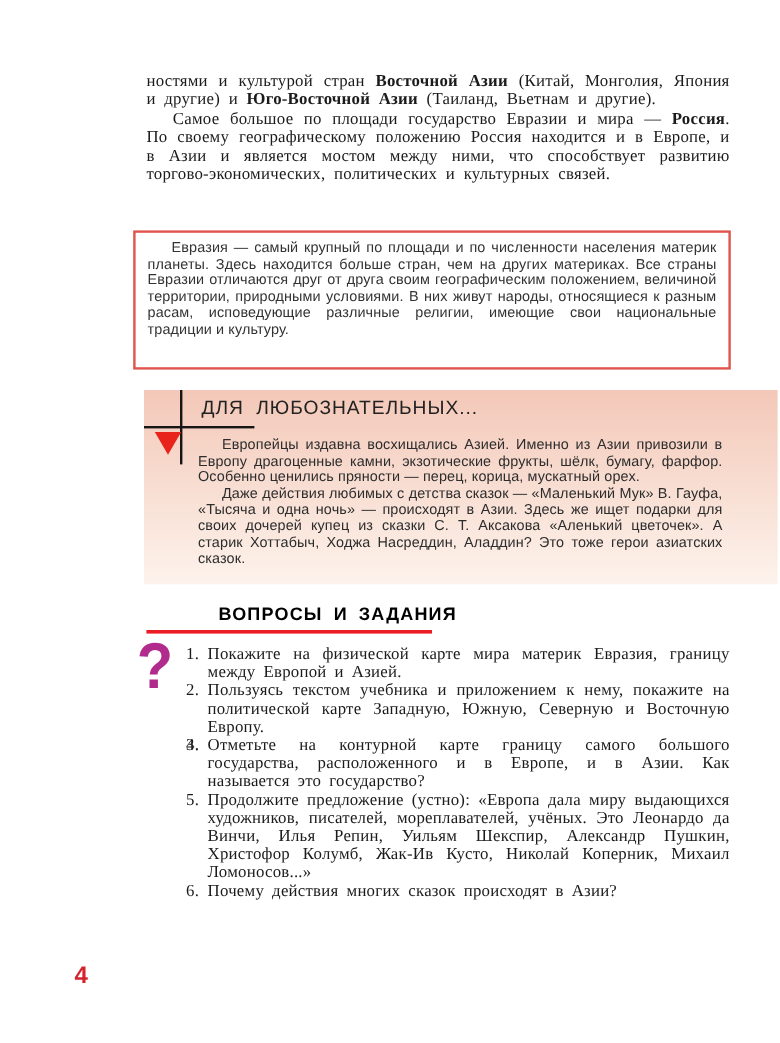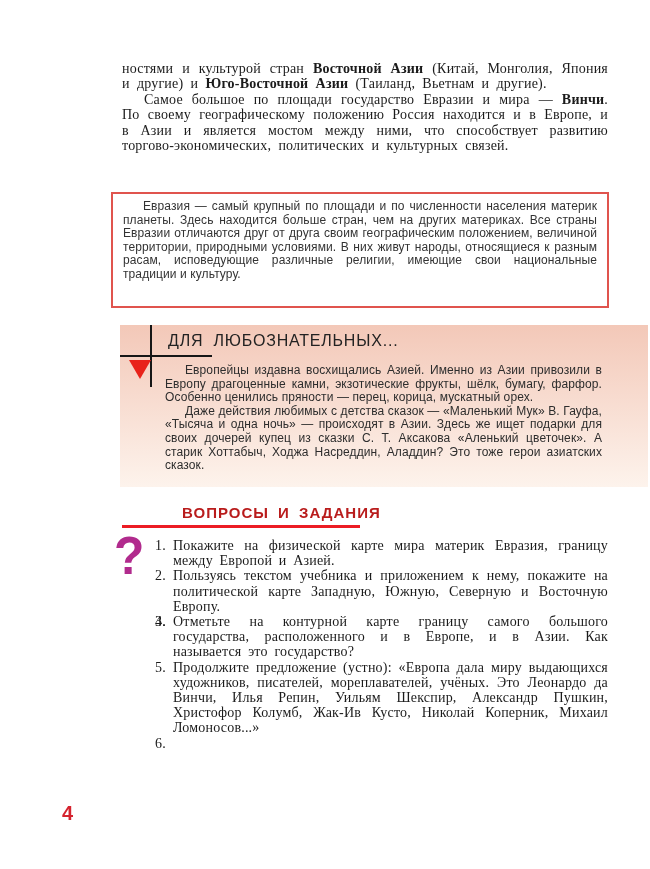--- a/index.html
+++ b/index.html
@@ -42,21 +42,21 @@
     font-size:16px; letter-spacing:0.8px; word-spacing:5px; color:#222222;
   }
   .curious-body { position:absolute; left:45px; top:39px; width:437px; }
   .curious-body p {
     margin:0; font-family:"Liberation Sans", sans-serif; font-size:12px; line-height:13.6px;
     text-align:justify; text-indent:20px; color:#2d2d2d; letter-spacing:0.1px;
   }
   
   .q-title {
     position:absolute; left:182px; top:504px; font-family:"Liberation Sans", sans-serif;
-    font-weight:bold; font-size:15px; letter-spacing:1px; word-spacing:4px; color:#b91c1c;
+    font-weight:bold; font-size:15px; letter-spacing:1px; word-spacing:4px; color:#000000;
   }
   .q-underline { position:absolute; left:122px; top:525px; width:238px; height:3px; background:var(--accent_red,#ec1c24); }
   .q-mark {
     position:absolute; left:114px; top:528px; font-family:"Liberation Sans", sans-serif;
     font-weight:bold; font-size:54px; line-height:1; color:var(--magenta,#b12b8d);
     transform:scaleX(0.92); transform-origin:left top;
   }
   .q-list { position:absolute; left:155px; top:538px; width:453px; margin:0; padding:0; list-style:none; }
   .q-list li {
     position:relative; padding-left:18px; margin:0; font-size:14px; line-height:15.2px;
@@ -69,21 +69,21 @@
     font-weight:bold; font-size:20px; color:var(--page_red,#d5232e);
   }
 </style>
 </head>
 <body>
 
 <div class="page">
 
   <div class="intro">
     <p><span>ностями и культурой стран </span><b>Восточной Азии</b><span> (Китай, Монголия, Япония и другие) и </span><b>Юго-Восточной Азии</b><span> (Таиланд, Вьетнам и другие).</span></p>
-    <p class="indent"><span>Самое большое по площади государство Евразии и мира — </span><b>Винчи</b><span>. По своему географическому положению Россия находится и в Европе, и в Азии и является мостом между ними, что способствует развитию торгово-экономических, политических и культурных связей.</span></p>
+    <p class="indent"><span>Самое большое по площади государство Евразии и мира — </span><b>Россия</b><span>. По своему географическому положению Россия находится и в Европе, и в Азии и является мостом между ними, что способствует развитию торгово-экономических, политических и культурных связей.</span></p>
   </div>
 
   <div class="info-box">
     <p>Евразия — самый крупный по площади и по численности населения материк планеты. Здесь находится больше стран, чем на других материках. Все страны Евразии отличаются друг от друга своим географическим положением, величиной территории, природными условиями. В них живут народы, относящиеся к разным расам, исповедующие различные религии, имеющие свои национальные традиции и культуру.</p>
   </div>
 
   <div class="curious">
     <div class="v-line"></div>
     <div class="h-line"></div>
     <div class="triangle"></div>
@@ -97,18 +97,18 @@
   <div class="q-title">ВОПРОСЫ И ЗАДАНИЯ</div>
   <div class="q-underline"></div>
   <div class="q-mark">?</div>
 
   <ol class="q-list">
     <li><span class="q-num">1.</span><span>Покажите на физической карте мира материк Евразия, границу между Европой и Азией.</span></li>
     <li><span class="q-num">2.</span><span>Пользуясь текстом учебника и приложением к нему, покажите на политической карте Западную, Южную, Северную и Восточную Европу.</span></li>
     <li><span class="q-num">3.</span></li>
     <li><span class="q-num">4.</span><span>Отметьте на контурной карте границу самого большого государства, расположенного и в Европе, и в Азии. Как называется это государство?</span></li>
     <li><span class="q-num">5.</span><span>Продолжите предложение (устно): «Европа дала миру выдающихся художников, писателей, мореплавателей, учёных. Это Леонардо да Винчи, Илья Репин, Уильям Шекспир, Александр Пушкин, Христофор Колумб, Жак-Ив Кусто, Николай Коперник, Михаил Ломоносов...»</span></li>
-    <li><span class="q-num">6.</span></li>
+    <li><span class="q-num">6.</span><span>Почему действия многих сказок происходят в Азии?</span></li>
   </ol>
 
   <div class="page-num">4</div>
 
 </div>
 
 </body></html>

